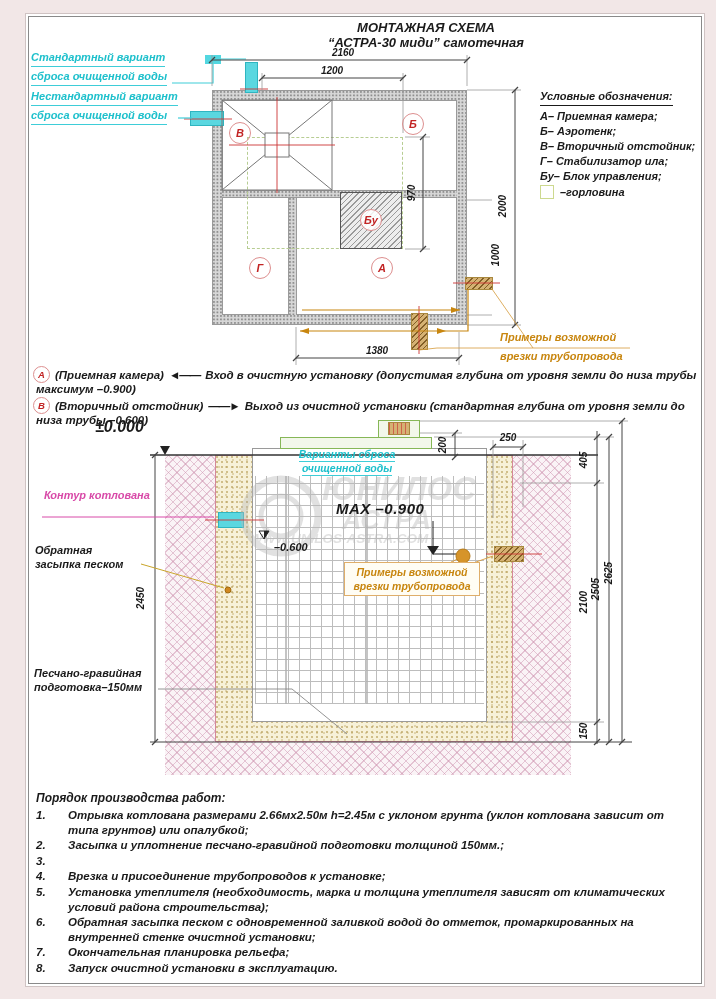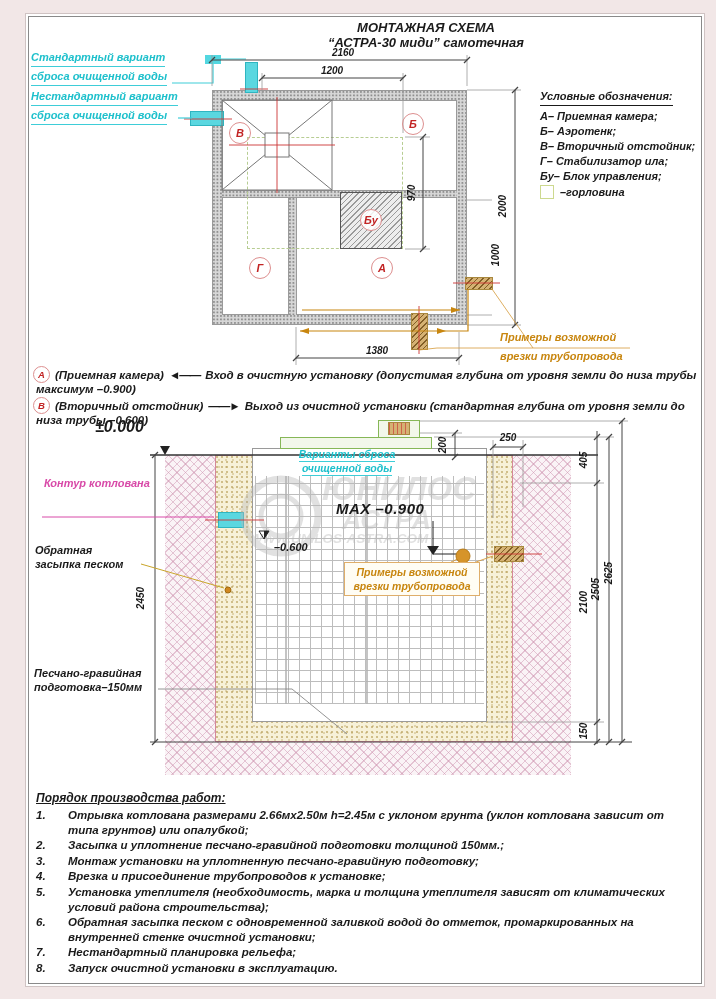--- a/index.html
+++ b/index.html
@@ -285,65 +285,64 @@
     <span style="letter-spacing:-1px;">——►</span>
     <span>Выход из очистной установки (стандартная глубина от уровня земли до</span>
   </div>
   <div class="a note" style="left:36px;top:413px;">низа трубы –0.600)</div>
 
   <div class="a lbl" style="left:95px;top:420px;font-size:16px;">±0.000</div>
   <div class="a cy" style="left:286px;top:448px;width:122px;text-align:center;font-size:10.5px;line-height:13px;">
     <div><span>Варианты сброса</span></div>
     <div><span>очищенной воды</span></div>
   </div>
-  <div class="a lbl" style="left:44px;top:476px;color:#d84aa8;">Контур котлована</div>
+  <div class="a lbl" style="left:44px;top:488px;color:#d84aa8;">Контур котлована</div>
   <div class="a lbl" style="left:35px;top:543px;">
     <div>Обратная</div>
     <div>засыпка песком</div>
   </div>
   <div class="a lbl" style="left:336px;top:502px;font-size:15px;letter-spacing:.5px;">MAX –0.900</div>
   <div class="a lbl" style="left:274px;top:540px;font-size:11px;">–0.600</div>
   <div class="a" style="left:344px;top:562px;width:136px;background:#fffdf4;border:1px solid #dfae6a;padding:2px 4px;text-align:center;">
     <div class="org" style="font-size:10.5px;line-height:14px;">Примеры возможной</div>
     <div class="org" style="font-size:10.5px;line-height:14px;">врезки трубопровода</div>
   </div>
   <div class="a lbl" style="left:34px;top:666px;">
     <div>Песчано-гравийная</div>
     <div>подготовка–150мм</div>
   </div>
 
   <div class="a" style="left:36px;top:791px;width:656px;">
-    <div style="font-weight:bold;font-size:12px;text-decoration:underline;margin-bottom:3px;">Порядок производства работ:</div>
+    <div style="font-weight:bold;font-size:12px;margin-bottom:3px;">Порядок производства работ:</div>
     <div class="wl-item">
         <span class="wl-num">1.</span>
         <span>Отрывка котлована размерами 2.66мх2.50м h=2.45м с уклоном грунта (уклон котлована зависит от типа грунтов) или опалубкой;</span>
       </div>
     <div class="wl-item">
         <span class="wl-num">2.</span>
         <span>Засыпка и уплотнение песчано-гравийной подготовки толщиной 150мм.;</span>
       </div>
     <div class="wl-item">
         <span class="wl-num">3.</span>
-        <span>Монтаж установки на уплотненную песчано-гравийную подготовку;</span>
       </div>
     <div class="wl-item">
         <span class="wl-num">4.</span>
         <span>Врезка и присоединение трубопроводов к установке;</span>
       </div>
     <div class="wl-item">
         <span class="wl-num">5.</span>
         <span>Установка утеплителя (необходимость, марка и толщина утеплителя зависят от климатических условий района строительства);</span>
       </div>
     <div class="wl-item">
         <span class="wl-num">6.</span>
         <span>Обратная засыпка песком с одновременной заливкой водой до отметок, промаркированных на внутренней стенке очистной установки;</span>
       </div>
     <div class="wl-item">
         <span class="wl-num">7.</span>
-        <span>Нестандартный планировка рельефа;</span>
+        <span>Окончательная планировка рельефа;</span>
       </div>
     <div class="wl-item">
         <span class="wl-num">8.</span>
         <span>Запуск очистной установки в эксплуатацию.</span>
       </div>
   </div>
 
 </div>
 
 </body></html>

